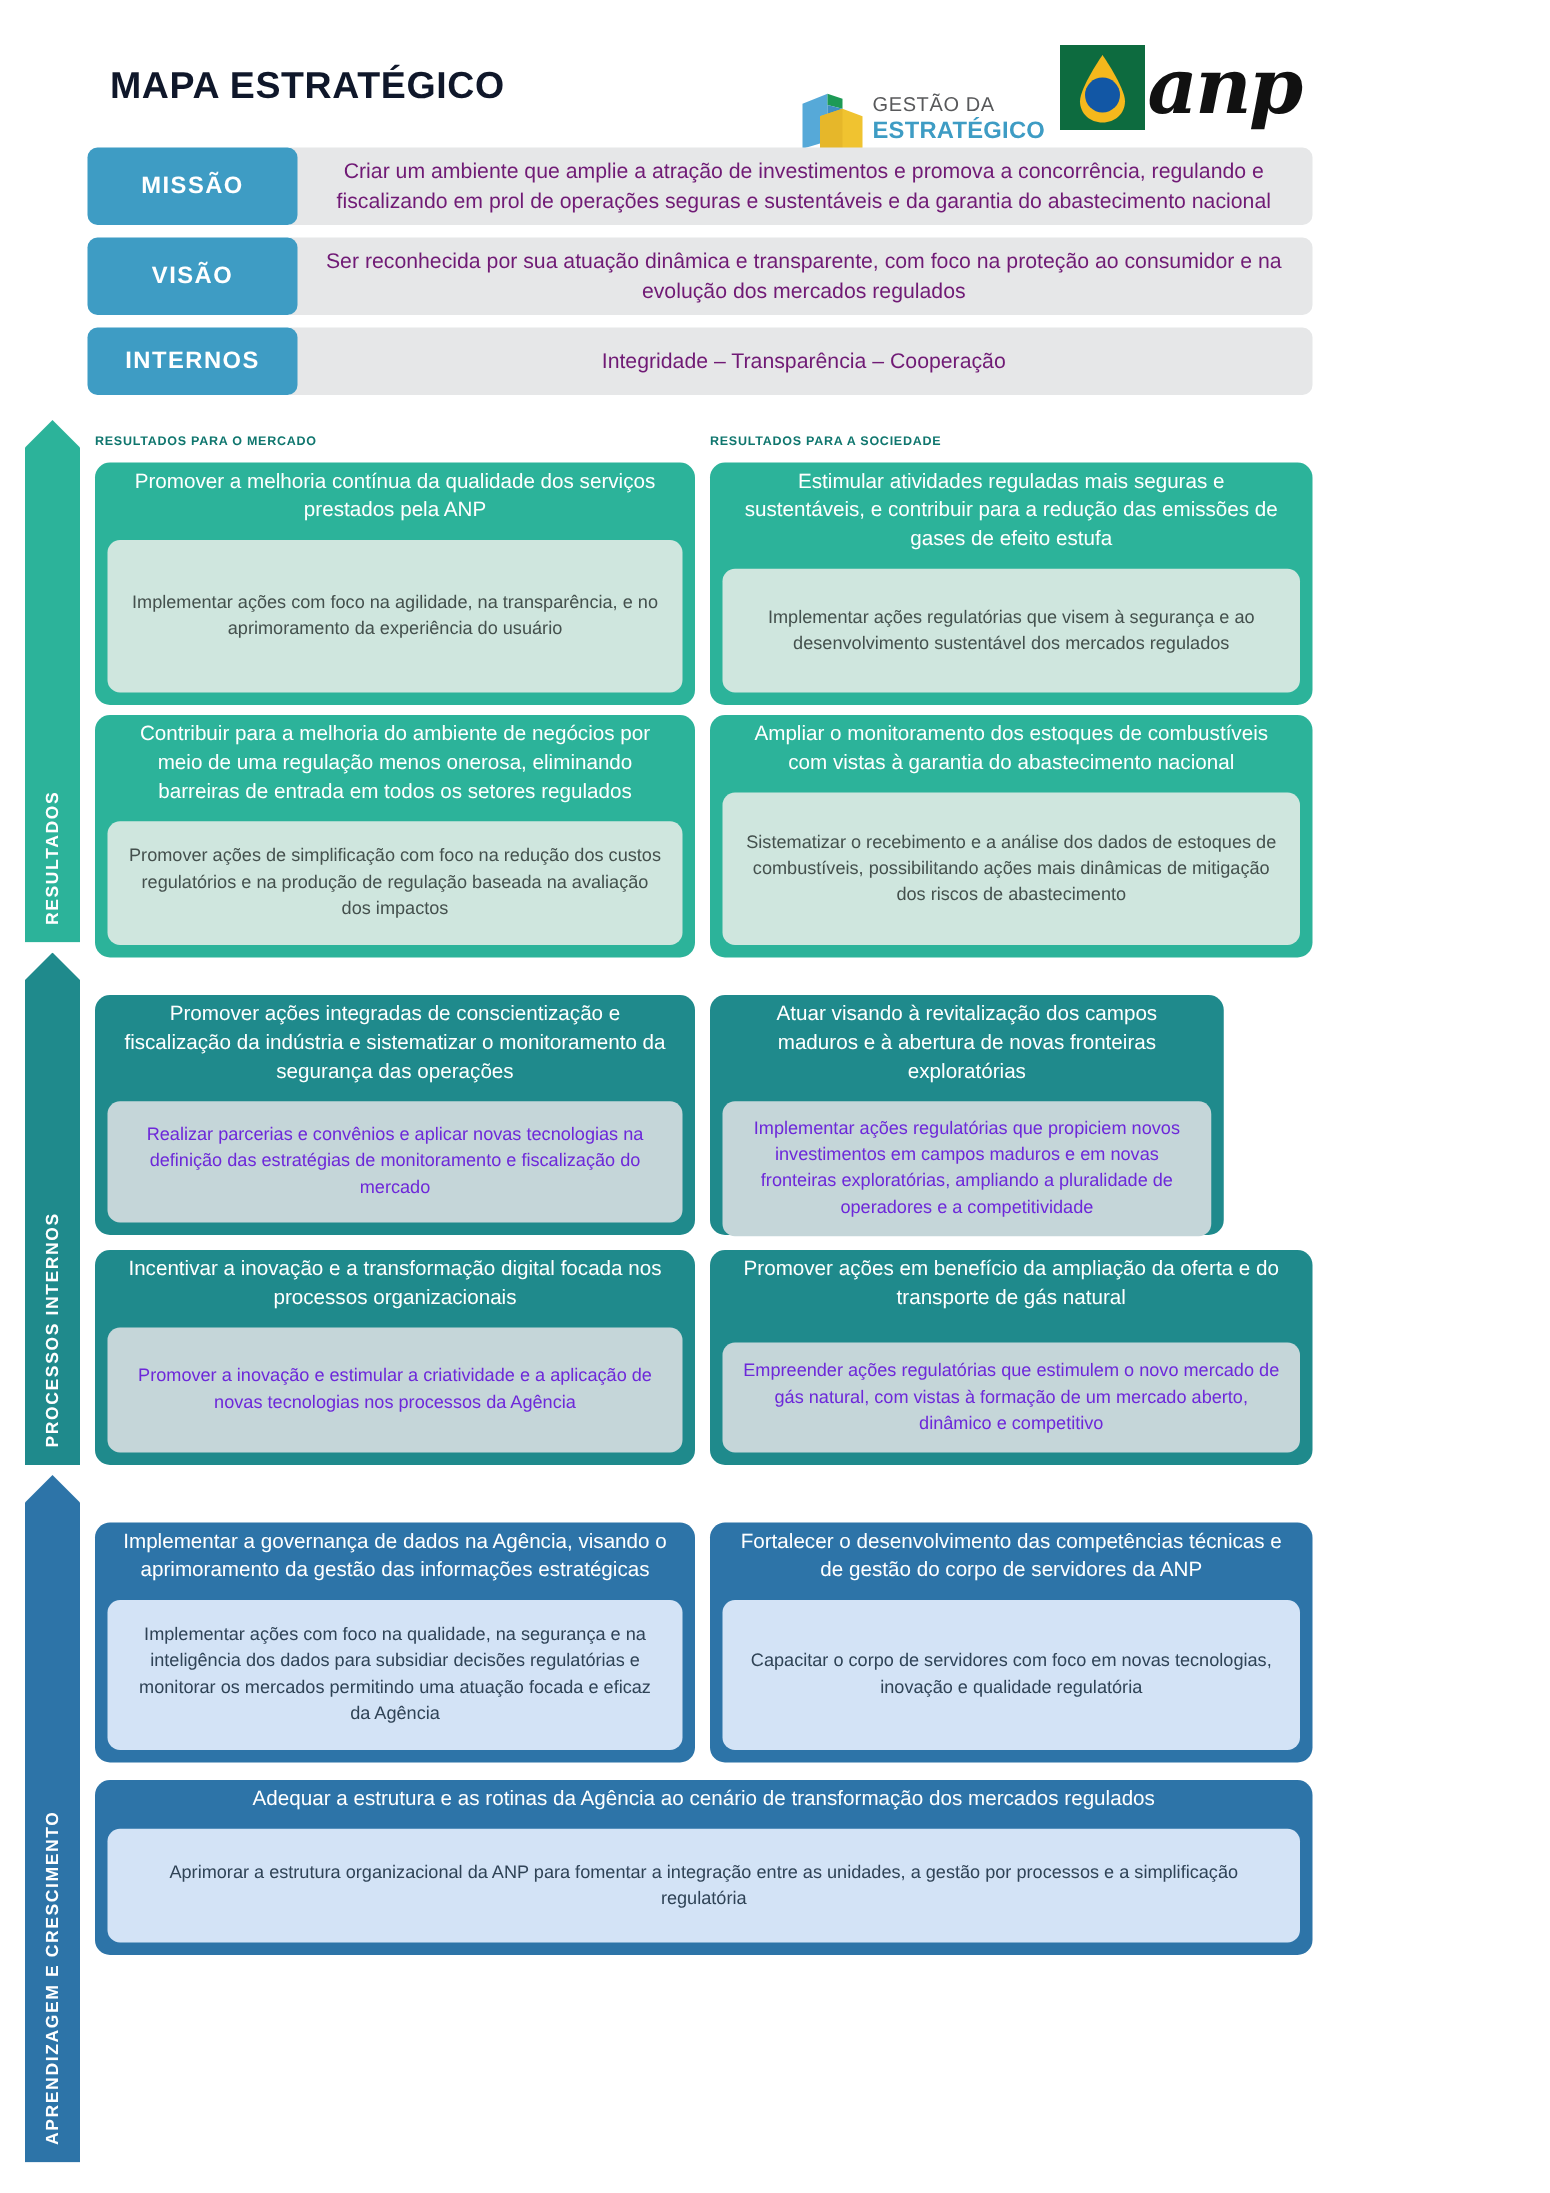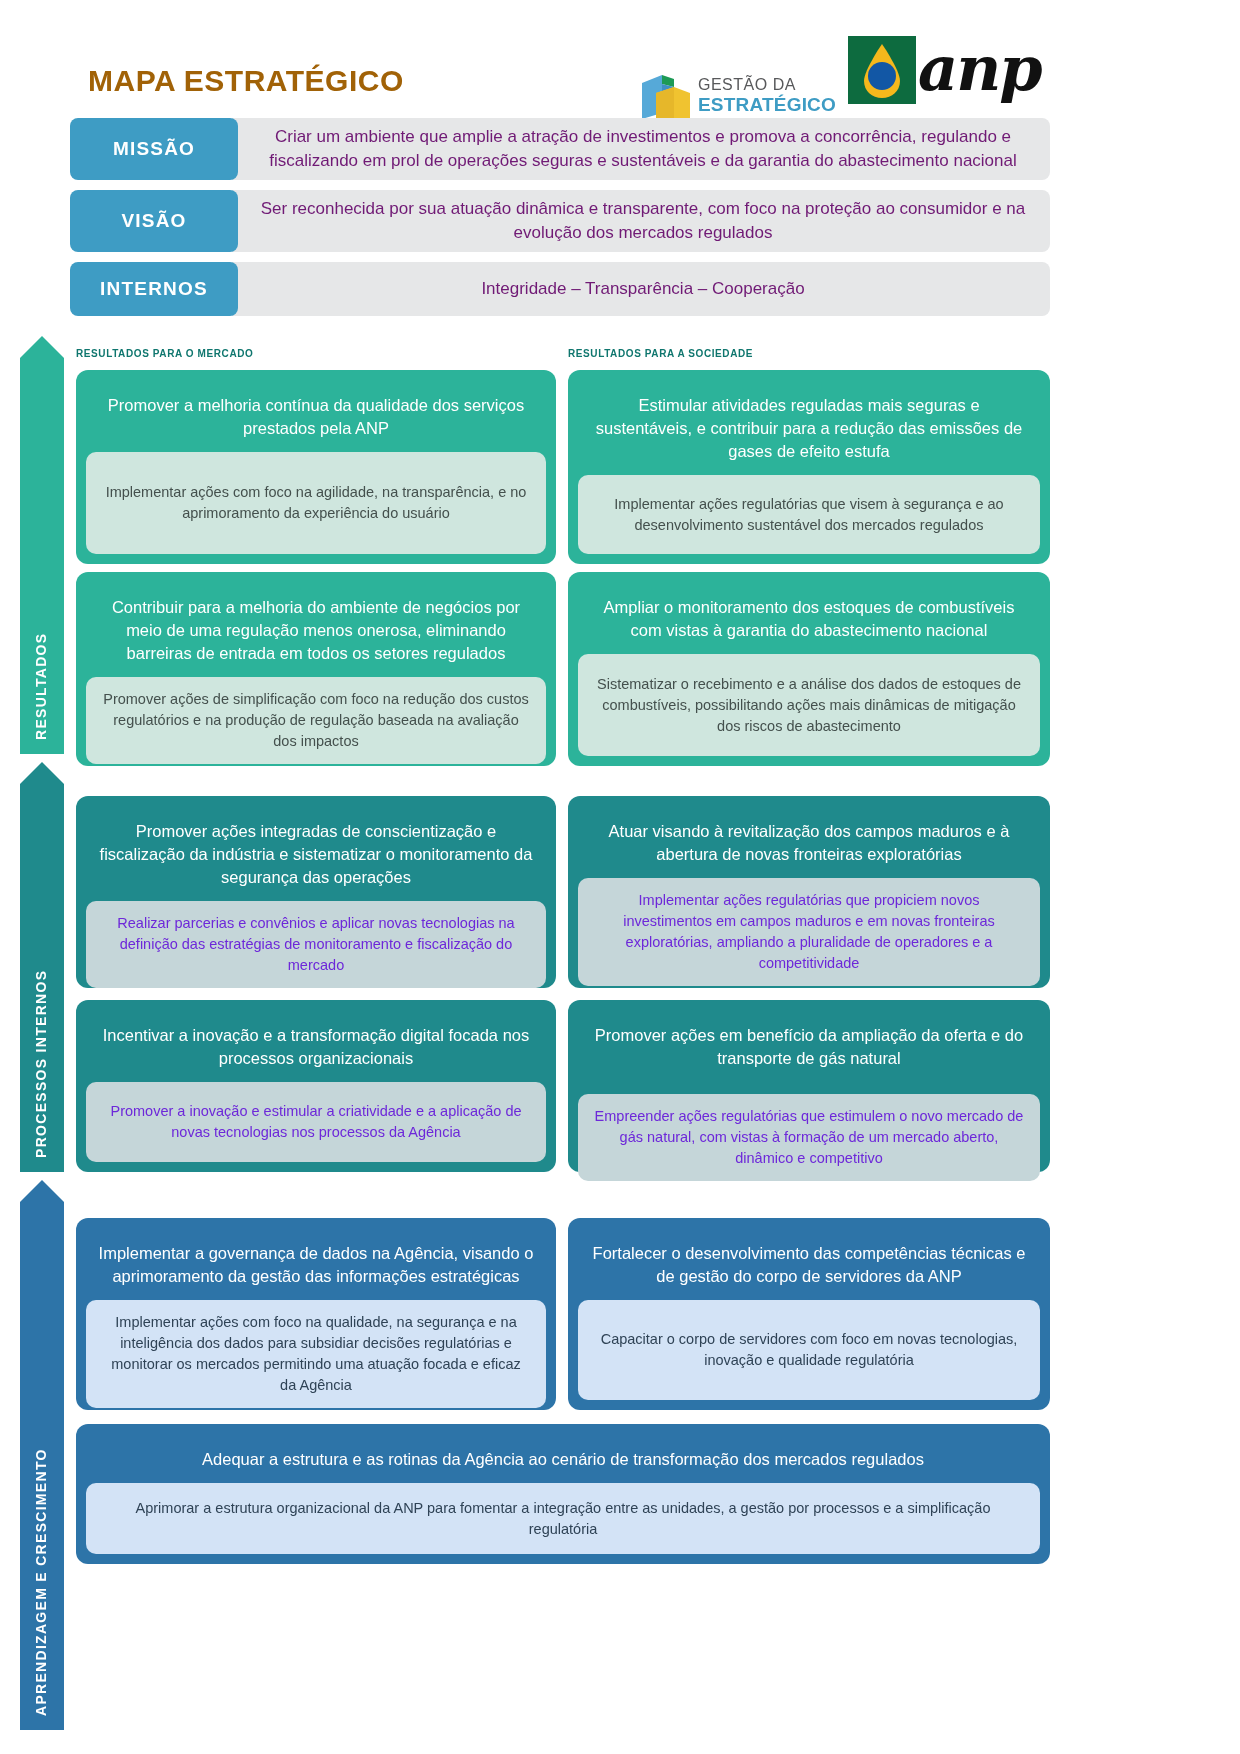--- a/index.html
+++ b/index.html
@@ -23,25 +23,25 @@
   
   .header {
     position: absolute;
     left: 0; top: 0;
     width: 1240px;
     height: 112px;
   }
   .page-title {
     position: absolute;
     left: 88px;
-    top: 64px;
+    top: 52px;
     font-size: 30px;
     font-weight: bold;
     letter-spacing: 0.5px;
-    color: #a16207;
+    color: #0f172a;
   }
   .logo-gestao {
     position: absolute;
     left: 640px;
     top: 32px;
     width: 192px;
     height: 58px;
     margin-top: 39px;
   }
   .gestao-cube { position: absolute; left: 0; top: 2px; width: 52px; height: 54px; }
@@ -168,21 +168,21 @@
     letter-spacing: 0.6px;
     color: #0f766e;
   }
   #col-header-mercado  { left: 76px;  width: 480px; }
   #col-header-sociedade{ left: 568px; width: 482px; }
 
   
   .card {
     position: absolute;
     border-radius: 12px;
-    padding: 24px 18px 0 18px;
+    padding: 4px 18px 0 18px;
     display: flex;
     flex-direction: column;
     align-items: stretch;
   }
   .card-title {
     color: #ffffff;
     font-size: 16.5px;
     line-height: 23px;
     text-align: center;
     padding: 0 2px;
@@ -300,21 +300,21 @@
   <div class="card c-resultados" style="left:568px; top:572px; width:482px; height:194px;">
     <div class="card-title">Ampliar o monitoramento dos estoques de combustíveis com vistas à garantia do abastecimento nacional</div>
     <div class="subcard">Sistematizar o recebimento e a análise dos dados de estoques de combustíveis, possibilitando ações mais dinâmicas de mitigação dos riscos de abastecimento</div>
   </div>
 
   <div class="card c-processos" style="left:76px;  top:796px; width:480px; height:192px;">
     <div class="card-title">Promover ações integradas de conscientização e fiscalização da indústria e sistematizar o monitoramento da segurança das operações</div>
     <div class="subcard">Realizar parcerias e convênios e aplicar novas tecnologias na definição das estratégias de monitoramento e fiscalização do mercado</div>
   </div>
 
-  <div class="card c-processos" style="left:568px; top:796px; width:482px; height:192px;">
+  <div class="card c-processos" style="left:568px; top:796px; width:411px; height:192px;">
     <div class="card-title">Atuar visando à revitalização dos campos maduros e à abertura de novas fronteiras exploratórias</div>
     <div class="subcard">Implementar ações regulatórias que propiciem novos investimentos em campos maduros e em novas fronteiras exploratórias, ampliando a pluralidade de operadores e a competitividade</div>
   </div>
 
   <div class="card c-processos" style="left:76px;  top:1000px; width:480px; height:172px;">
     <div class="card-title">Incentivar a inovação e a transformação digital focada nos processos organizacionais</div>
     <div class="subcard">Promover a inovação e estimular a criatividade e a aplicação de novas tecnologias nos processos da Agência</div>
   </div>
 
   <div class="card c-processos" style="left:568px; top:1000px; width:482px; height:172px;gap:12px;">

